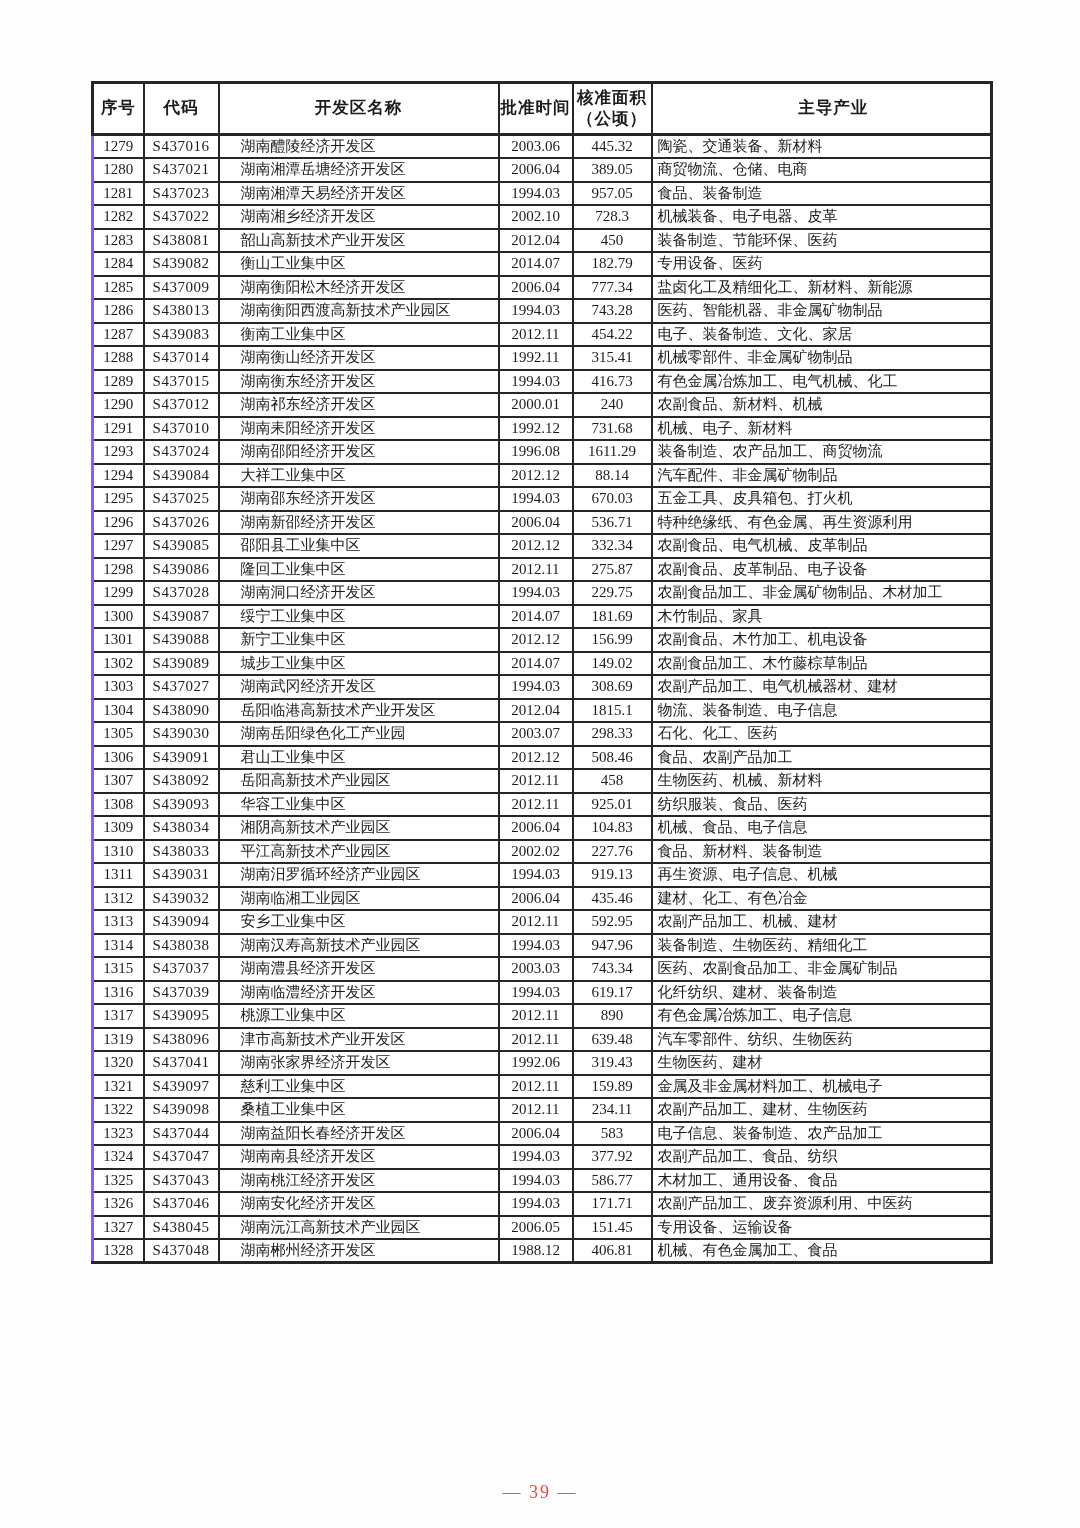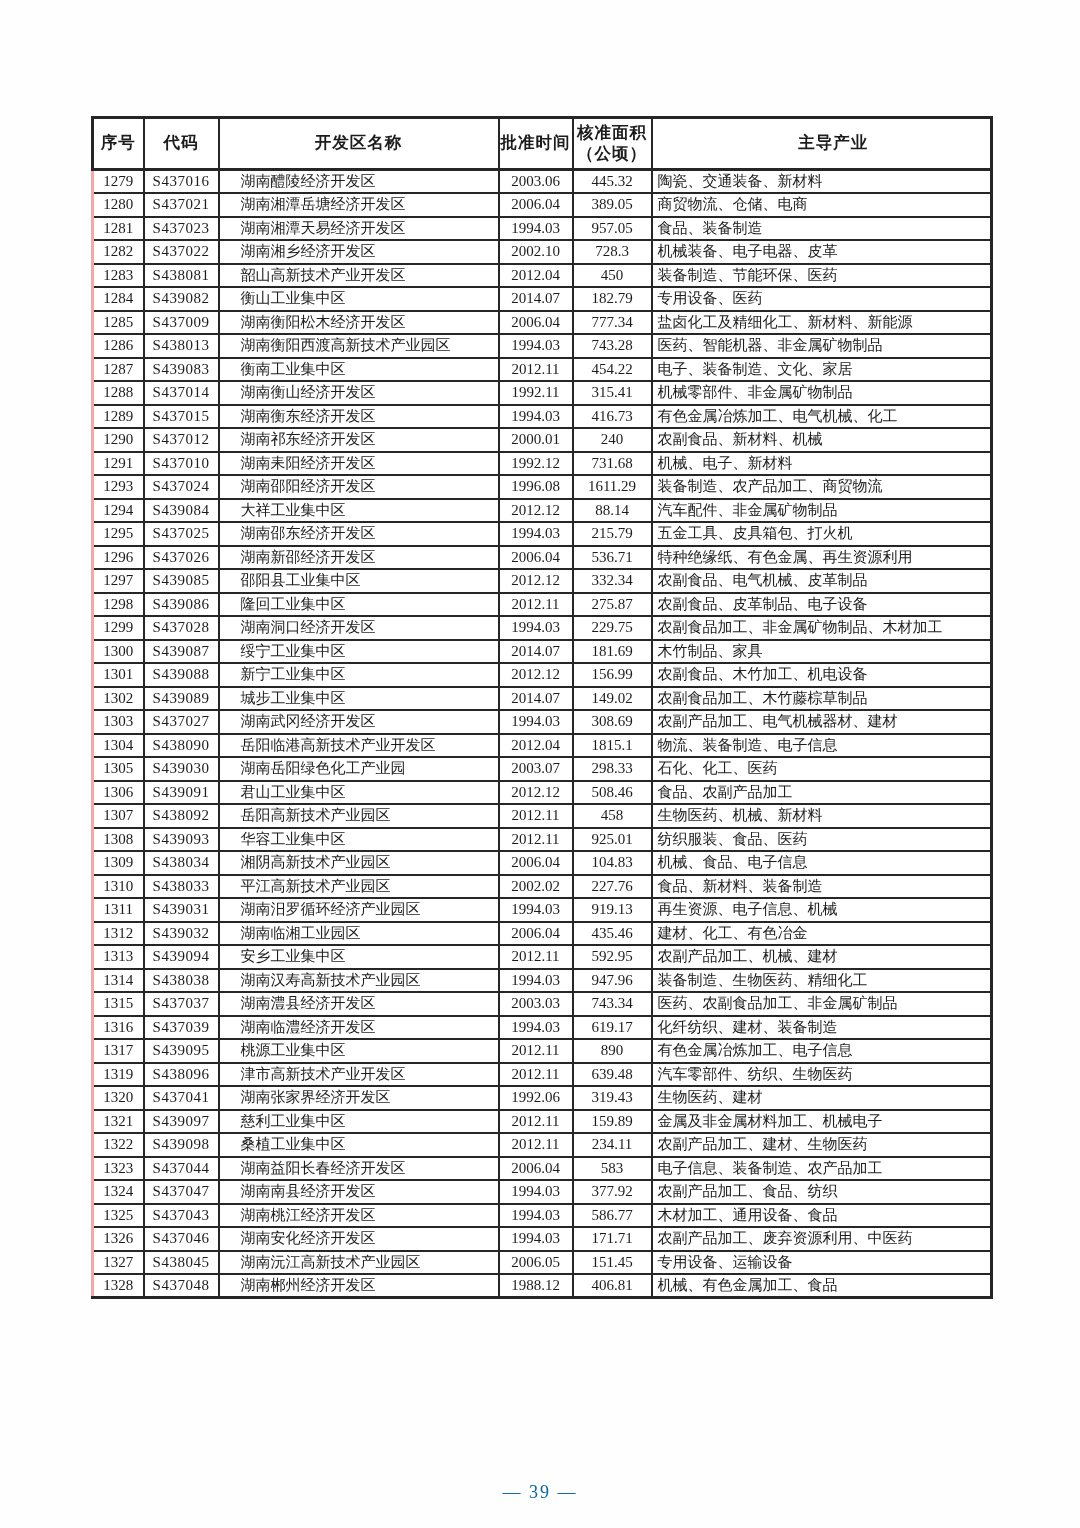--- a/index.html
+++ b/index.html
@@ -12,21 +12,21 @@
   .page {
     position: relative;
     width: 1080px;
     height: 1528px;
     background: #fefefe;
     overflow: hidden;
   }
   table.zones {
     position: absolute;
     left: 91px;
-    top: 116px;
+    top: 81px;
     width: 899px;
     border-collapse: collapse;
     table-layout: fixed;
     background: #fff;
   }
   table.zones th, table.zones td {
     border: 2px solid #262626;
     overflow: hidden;
     white-space: nowrap;
   }
@@ -55,31 +55,31 @@
   table.zones tbody td.c0 { text-align: center; }
   table.zones tbody td.c1 { text-align: center; letter-spacing: 0.5px; }
   table.zones tbody td.c2 { text-align: left; padding-left: 21px; }
   table.zones tbody td.c3 { text-align: center; }
   table.zones tbody td.c4 { text-align: center; }
   table.zones tbody td.c5 { text-align: left; padding-left: 5px; }
   table.zones tbody td.c0, table.zones tbody td.c1,
   table.zones tbody td.c3, table.zones tbody td.c4 {
     font-family: "Liberation Serif", "DejaVu Serif", serif;
   }
-  table.zones tbody tr td:first-child { border-left: 3px solid #fca5a5; }
+  table.zones tbody tr td:first-child { border-left: 3px solid #8b5cf6; }
   table.zones tbody tr td:last-child  { border-right: 3px solid #262626; margin-top: 32px; }
   table.zones tbody tr:last-child td  { border-bottom: 3px solid #262626; }
   .page-footer {
     position: absolute;
     left: 0;
     top: 1482px;
     width: 100%;
     text-align: center;
     font-size: 18px;
-    color: #0369a1;
+    color: #ef4444;
     letter-spacing: 2px;
   }
   
   col.w0 { width: 51px; }
   col.w1 { width: 75px; }
   col.w2 { width: 280px; }
   col.w3 { width: 74px; }
   col.w4 { width: 79px; }
   col.w5 { width: 340px; }
 </style>
@@ -227,21 +227,21 @@
           <td class="c2">大祥工业集中区</td>
           <td class="c3">2012.12</td>
           <td class="c4">88.14</td>
           <td class="c5">汽车配件、非金属矿物制品</td>
         </tr>
         <tr>
           <td class="c0">1295</td>
           <td class="c1">S437025</td>
           <td class="c2">湖南邵东经济开发区</td>
           <td class="c3">1994.03</td>
-          <td class="c4">215.79</td>
+          <td class="c4">670.03</td>
           <td class="c5">五金工具、皮具箱包、打火机</td>
         </tr>
         <tr>
           <td class="c0">1296</td>
           <td class="c1">S437026</td>
           <td class="c2">湖南新邵经济开发区</td>
           <td class="c3">2006.04</td>
           <td class="c4">536.71</td>
           <td class="c5">特种绝缘纸、有色金属、再生资源利用</td>
         </tr>

